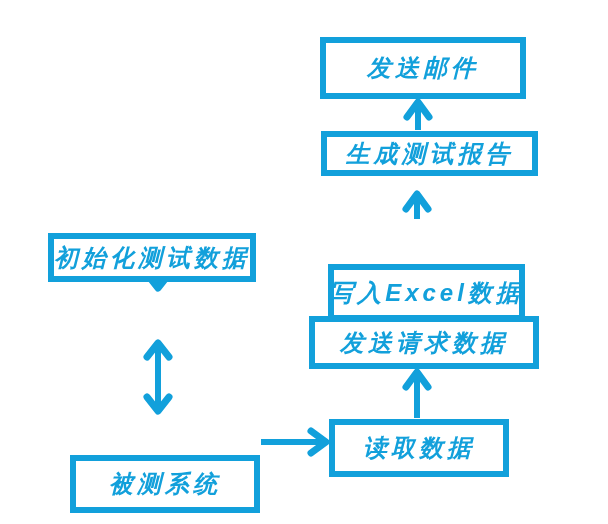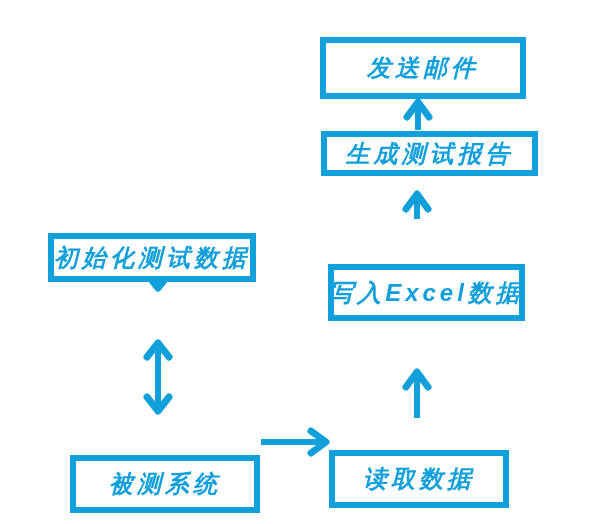--- a/index.html
+++ b/index.html
@@ -27,21 +27,21 @@
     font-style: italic;
     font-weight: bold;
     letter-spacing: 4px;
     white-space: nowrap;
     line-height: 1;
   }
   #n-send-email        { left: 320px; top: 37px;  width: 206px; height: 62px; }
   #n-generate-report   { left: 321px; top: 131px; width: 217px; height: 45px; }
   #n-write-excel       { left: 328px; top: 220px; width: 197px; height: 57px; margin-top: 44px; }
   #n-send-request      { left: 309px; top: 316px; width: 230px; height: 53px; }
-  #n-read-data         { left: 329px; top: 419px; width: 180px; height: 58px; margin-top: 31px; }
+  #n-read-data         { left: 329px; top: 419px; width: 180px; height: 58px; }
   #n-init-test-data    { left: 48px;  top: 187px; width: 208px; height: 49px; margin-top: 46px; }
   #n-database          { left: 76px;  top: 290px; width: 169px; height: 50px; }
   #n-system-under-test { left: 70px;  top: 413px; width: 190px; height: 58px; margin-top: 42px; }
   svg.edges {
     position: absolute;
     left: 0; top: 0;
     width: 608px; height: 524px;
     pointer-events: none;
   }
   .edge-shaft {
@@ -108,20 +108,23 @@
   </div>
 
   <div class="node" id="n-generate-report">
     <span class="node-label">生成测试报告</span>
   </div>
 
   <div class="node" id="n-write-excel">
     <span class="node-label">写入Excel数据</span>
   </div>
 
+  <div class="node" id="n-send-request">
+    <span class="node-label">发送请求数据</span>
+  </div>
 
   <div class="node" id="n-read-data">
     <span class="node-label">读取数据</span>
   </div>
 
   <div class="node" id="n-init-test-data">
     <span class="node-label">初始化测试数据</span>
   </div>
 
 

